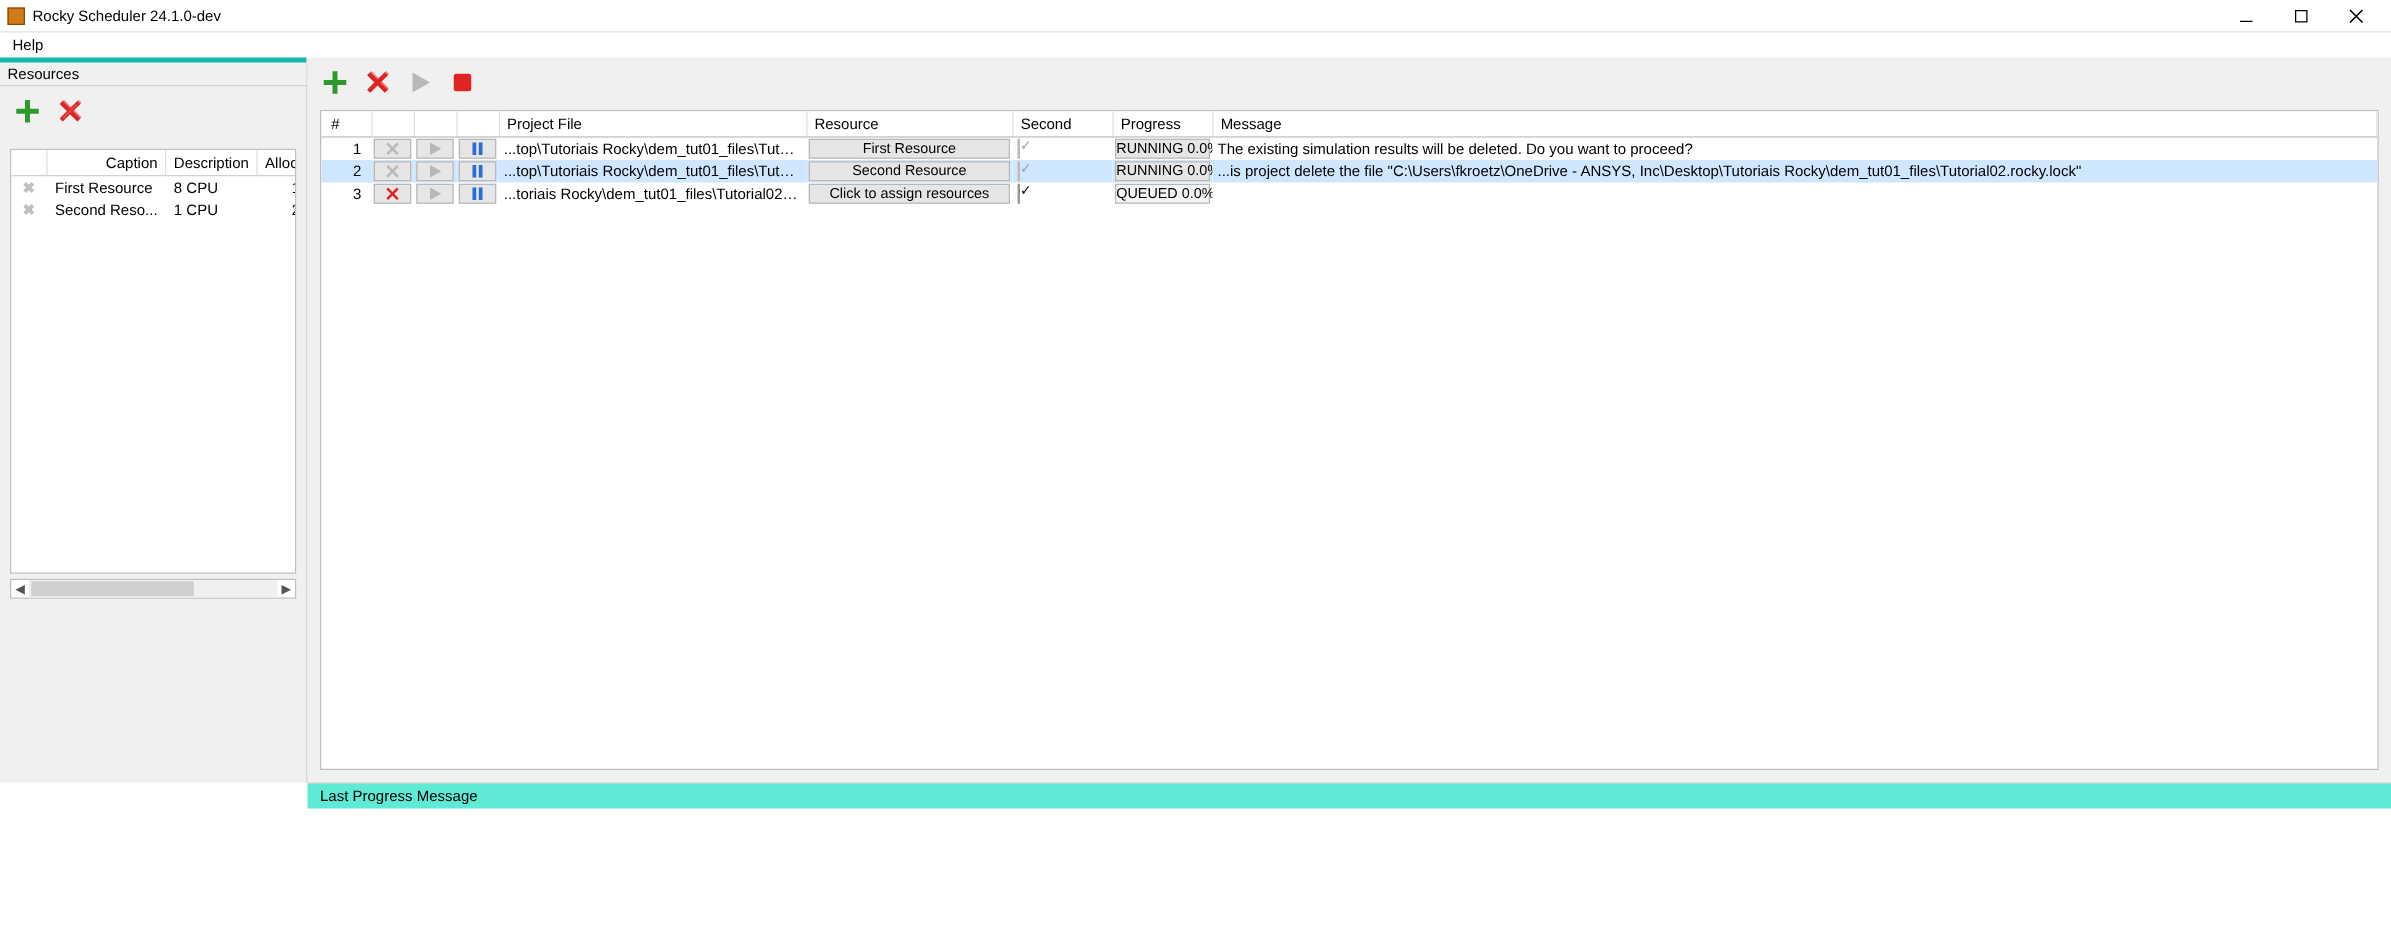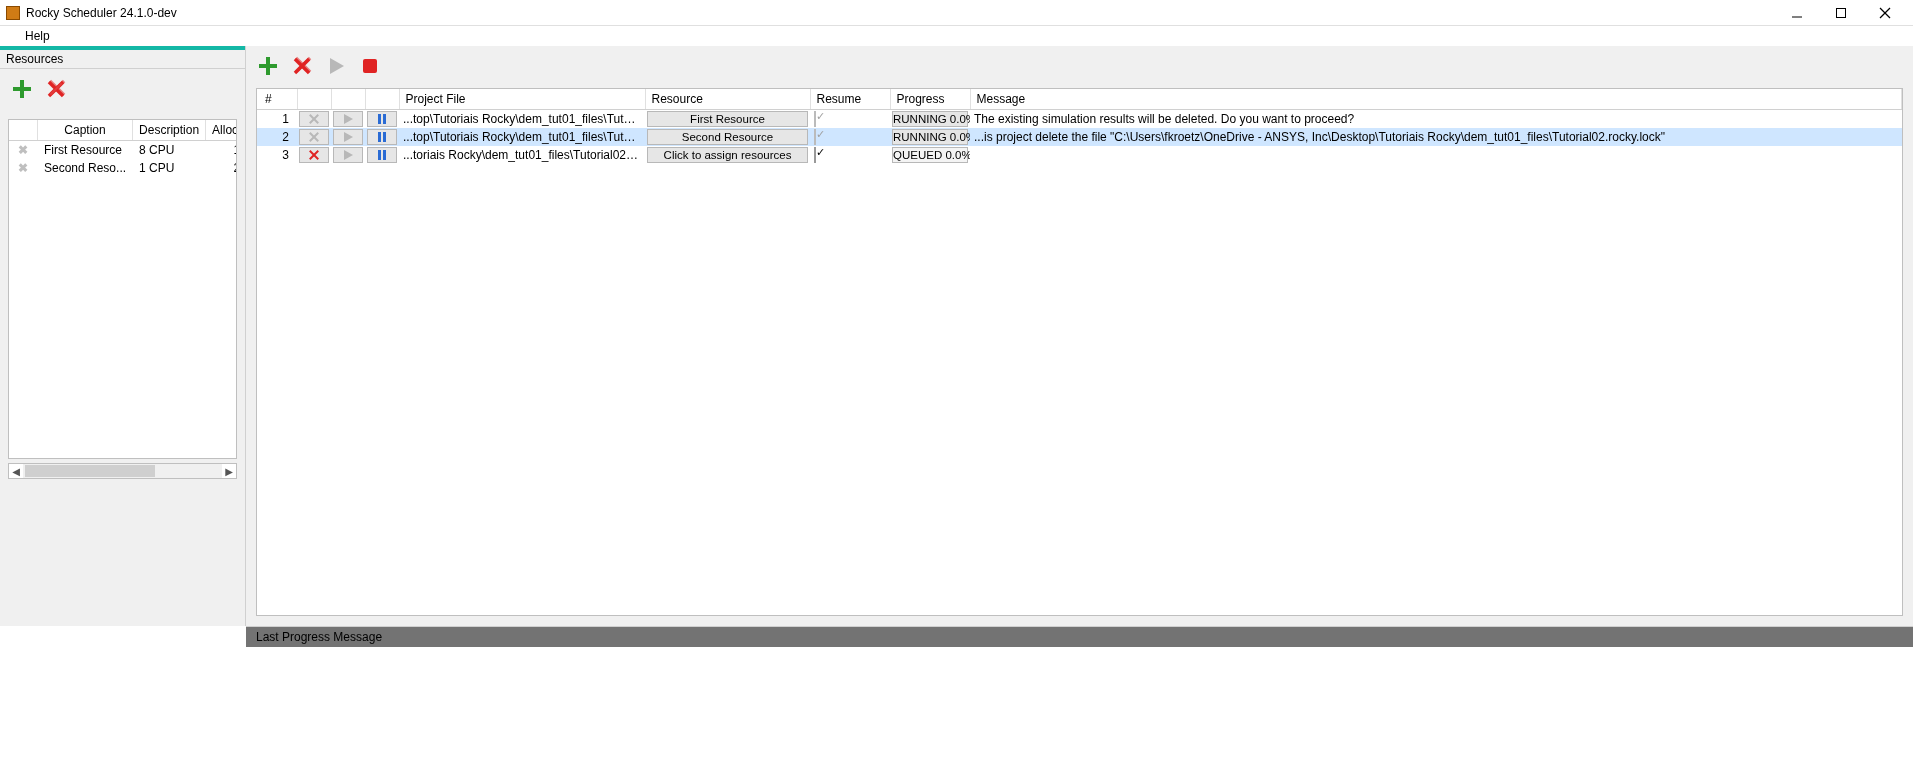--- a/index.html
+++ b/index.html
@@ -7,41 +7,41 @@
 
   
   .titlebar { display: flex; align-items: center; height: 26px; padding: 0 6px; border-bottom: 1px solid #e0e0e0; }
   .titlebar .app-icon { width: 14px; height: 14px; background: #d07b15; border: 1px solid #8a4a00; margin-right: 6px; }
   .titlebar .title { flex: 0 0 auto; }
   .titlebar .spacer { flex: 1; }
   .winbtn { width: 44px; height: 26px; display: flex; align-items: center; justify-content: center; cursor: default; }
   .winbtn svg { width: 12px; height: 12px; }
 
   
-  .menubar { height: 20px; display: flex; align-items: center; padding: 0 19px; }
+  .menubar { height: 20px; display: flex; align-items: center; padding: 0 4px; }
   .menuitem { padding: 2px 6px; cursor: default; }
 
   
   .main { display: flex; height: 580px; }
   .panel-title { background: #f0f0f0; border-top: 4px solid #14b8a6; border-bottom: 1px solid #d0d0d0; padding: 2px 6px; }
 
   .left { width: 246px; border-right: 1px solid #d0d0d0; background: #f0f0f0; display: flex; flex-direction: column; }
   .right { flex: 1; background: #f0f0f0; display: flex; flex-direction: column; }
 
   .toolbar { padding: 8px 10px; display: flex; gap: 10px; align-items: center; }
   .tool { width: 24px; height: 24px; display: flex; align-items: center; justify-content: center; cursor: pointer; }
 
   
   .rtable-wrap { margin: 10px 8px 4px 8px; background: #fff; border: 1px solid #bfbfbf; height: 340px; overflow: hidden; }
   .rscroll { margin: 0 8px 8px 8px; background: #fff; border: 1px solid #bfbfbf; height: 16px; display:flex; align-items:center; }
   .rscroll .arrow { width:14px; height:14px; display:flex; align-items:center; justify-content:center; color:#555; font-size:10px; cursor:pointer;}
   .rscroll .track { flex:1; height:14px; background:#f0f0f0; position:relative;}
   .rscroll .thumb { position:absolute; left:2px; top:1px; height:12px; width:130px; background:#cfcfcf;}
   table.data { border-collapse: collapse; width: 100%; font-size: 12px; }
-  table.data th { background: #fff; border-bottom: 1px solid #d0d0d0; border-right: 1px solid #e0e0e0; padding: 3px 6px; font-weight: normal; text-align: center; }
+  table.data th { background: #fff; border-bottom: 1px solid #d0d0d0; border-right: 1px solid #e0e0e0; padding: 3px 6px; font-weight: normal; text-align: right; }
   table.data td { border-right: 1px solid transparent; padding: 2px 6px; white-space: nowrap; overflow: hidden; text-overflow: ellipsis; }
   .xicon { color: #bfbfbf; font-weight: bold; display:inline-block; width:16px; text-align:center;}
 
   
   .filterbar { padding: 2px 10px; display: flex; gap: 4px; align-items: center; }
   .filterbar .lbl { margin-right: 2px; }
   .filterbtn { background: #e6e6e6; border: 1px solid #b8b8b8; padding: 1px 8px; cursor: pointer; }
 
   
   .jtable-wrap { margin: 2px 10px 10px 10px; background: #fff; border: 1px solid #bfbfbf; flex: 1; overflow: hidden; }
@@ -64,21 +64,21 @@
 
   .chk { appearance: none; width: 13px; height: 13px; border: 1px solid #999; background: #fff; cursor: pointer; position: relative; vertical-align: middle;}
   .chk.disabled-on { background:#f0f0f0; border-color:#bbb;}
   .chk.disabled-on::after, .chk.on::after { content:"✓"; position:absolute; top:-2px; left:1px; font-size:11px; }
   .chk.disabled-on::after { color:#a0a0a0; }
   .chk.on::after { color:#000; }
 
   .ctlicon { width: 30px; height: 16px; display:flex; align-items:center; justify-content:center; border:1px solid #b8b8b8; background:#e6e6e6; margin:0 auto;}
   .ctlicon svg { width:12px; height:12px; }
 
-  .statusbar { border-top: 1px solid #d0d0d0; background:#737373; padding: 3px 10px; margin-left: 246px;}
+  .statusbar { border-top: 1px solid #d0d0d0; background:#5eead4; padding: 3px 10px; margin-left: 246px;}
 </style>
 </head>
 <body>
 
 <div class="titlebar">
   <div class="app-icon"></div>
   <div class="title">Rocky Scheduler 24.1.0-dev</div>
   <div class="spacer"></div>
   <div class="winbtn">
     <svg viewBox="0 0 12 12">
@@ -219,21 +219,21 @@
             <col class="col-msg">
         </colgroup>
         <thead>
             <tr>
           <th class="col-num" style="text-align:left;padding-left:8px">#</th>
           <th class="col-ctl"></th>
           <th class="col-ctl"></th>
           <th class="col-ctl"></th>
           <th>Project File</th>
           <th>Resource</th>
-          <th>Resume</th>
+          <th>Second</th>
           <th>Progress</th>
           <th>Message</th>
         </tr>
           </thead>
         <tbody id="jtbody">
             <tr class="row">
               <td class="col-num">1</td>
               <td class="col-ctl">
                 <div class="ctlicon">
                   <svg viewBox="0 0 12 12">

